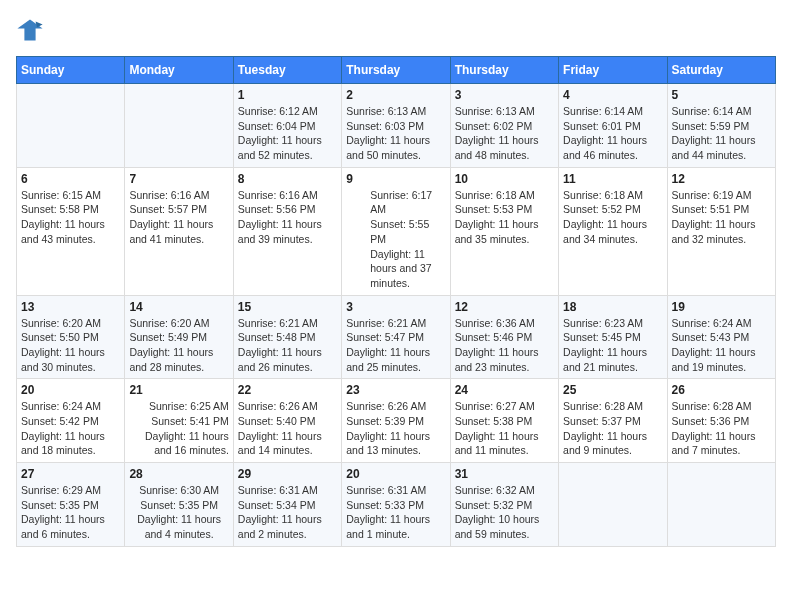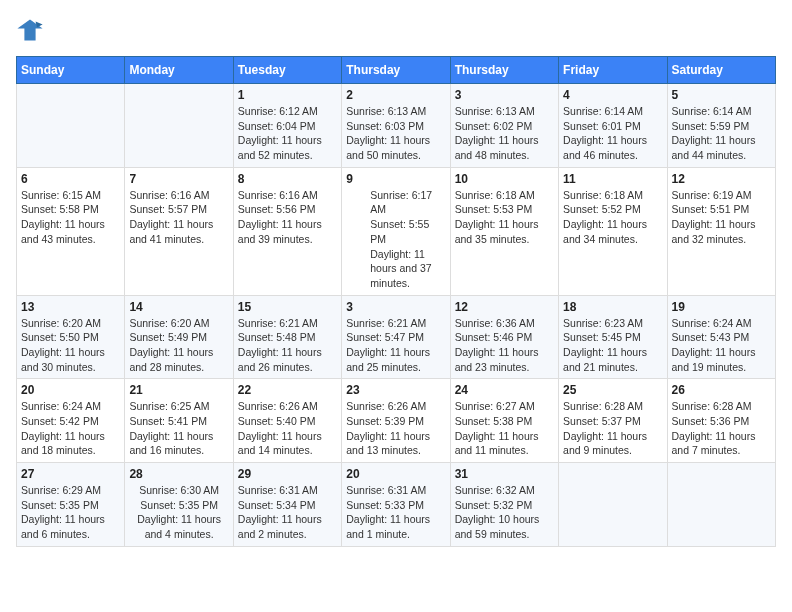--- a/index.html
+++ b/index.html
@@ -244,21 +244,21 @@
       </tr>
       <tr>
         <td>
           <span class="day-num">20</span>
           <div class="day-info" style="white-space: pre-line;">Sunrise: 6:24 AM
 Sunset: 5:42 PM
 Daylight: 11 hours and 18 minutes.</div>
         </td>
         <td>
           <span class="day-num">21</span>
-          <div class="day-info" style="white-space: pre-line;">Sunrise: 6:25 AM
+          <div class="day-info" style="white-space: pre-line; text-align: right;">Sunrise: 6:25 AM
 Sunset: 5:41 PM
 Daylight: 11 hours and 16 minutes.</div>
         </td>
         <td>
           <span class="day-num">22</span>
           <div class="day-info" style="white-space: pre-line;">Sunrise: 6:26 AM
 Sunset: 5:40 PM
 Daylight: 11 hours and 14 minutes.</div>
         </td>
         <td>

